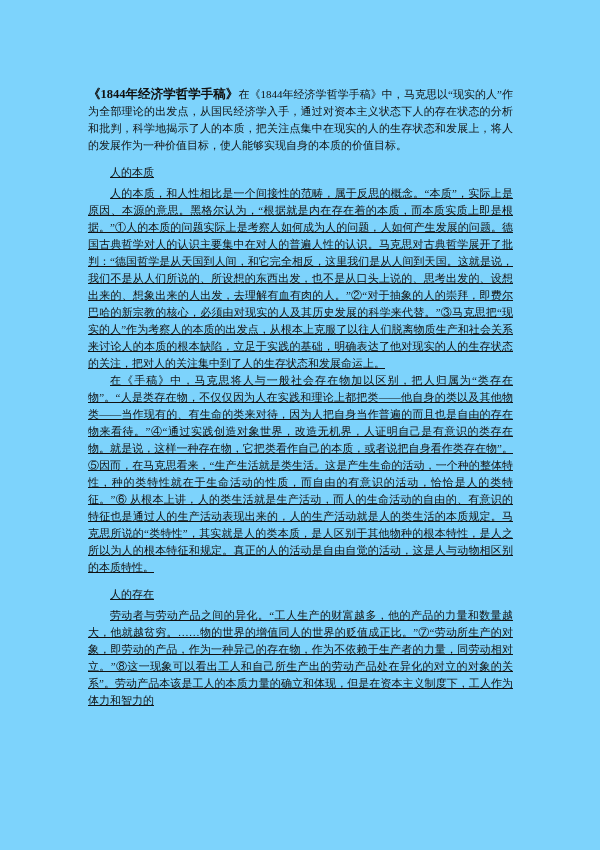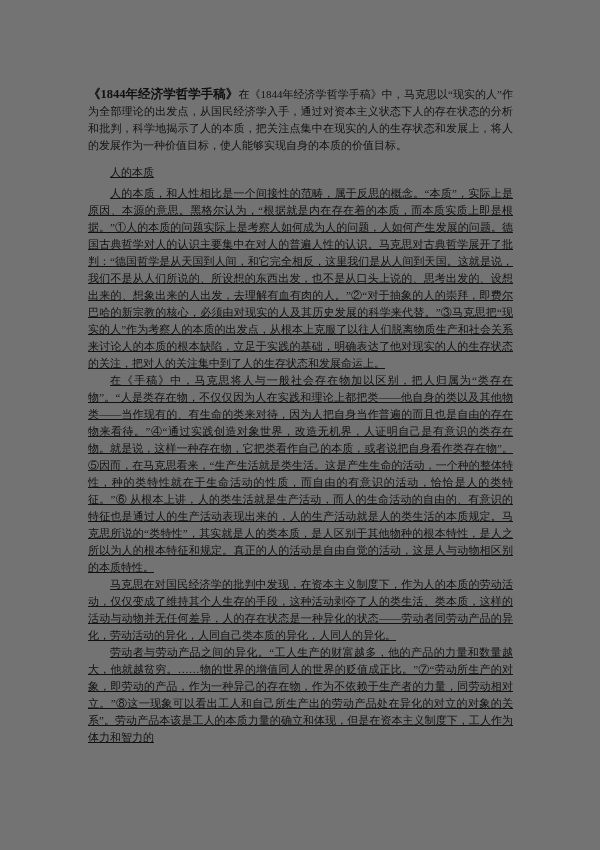--- a/index.html
+++ b/index.html
@@ -5,21 +5,21 @@
   html, body {
     margin: 0;
     padding: 0;
     background: #ffffff;
   }
   .page {
     width: 600px;
     height: 850px;
     box-sizing: border-box;
     padding: 86px 87px 0 88px;
-    background: #737373;
+    background: #7dd3fc;
     overflow: hidden;
     font-family: "Liberation Serif", "DejaVu Serif", serif;
     font-size: 11px;
     line-height: 17px;
     color: #111111;
   }
   .para {
     margin: 0;
     text-align: justify;
     word-break: break-all;
@@ -45,18 +45,18 @@
 
   <p class="para"><b class="doc-title">《1844年经济学哲学手稿》</b><span>在《1844年经济学哲学手稿》中，马克思以“现实的人”作为全部理论的出发点，从国民经济学入手，通过对资本主义状态下人的存在状态的分析和批判，科学地揭示了人的本质，把关注点集中在现实的人的生存状态和发展上，将人的发展作为一种价值目标，使人能够实现自身的本质的价值目标。</span></p>
 
   <p class="heading">人的本质</p>
 
   <p class="para indent">人的本质，和人性相比是一个间接性的范畴，属于反思的概念。“本质”，实际上是原因、本源的意思。黑格尔认为，“根据就是内在存在着的本质，而本质实质上即是根据。”①人的本质的问题实际上是考察人如何成为人的问题，人如何产生发展的问题。德国古典哲学对人的认识主要集中在对人的普遍人性的认识。马克思对古典哲学展开了批判：“德国哲学是从天国到人间，和它完全相反，这里我们是从人间到天国。这就是说，我们不是从人们所说的、所设想的东西出发，也不是从口头上说的、思考出发的、设想出来的、想象出来的人出发，去理解有血有肉的人。”②“对于抽象的人的崇拜，即费尔巴哈的新宗教的核心，必须由对现实的人及其历史发展的科学来代替。”③马克思把“现实的人”作为考察人的本质的出发点，从根本上克服了以往人们脱离物质生产和社会关系来讨论人的本质的根本缺陷，立足于实践的基础，明确表达了他对现实的人的生存状态的关注，把对人的关注集中到了人的生存状态和发展命运上。</p>
 
   <p class="para indent">在《手稿》中，马克思将人与一般社会存在物加以区别，把人归属为“类存在物”。“人是类存在物，不仅仅因为人在实践和理论上都把类——他自身的类以及其他物类——当作现有的、有生命的类来对待，因为人把自身当作普遍的而且也是自由的存在物来看待。”④“通过实践创造对象世界，改造无机界，人证明自己是有意识的类存在物。就是说，这样一种存在物，它把类看作自己的本质，或者说把自身看作类存在物”。⑤因而，在马克思看来，“生产生活就是类生活。这是产生生命的活动，一个种的整体特性，种的类特性就在于生命活动的性质，而自由的有意识的活动，恰恰是人的类特征。”⑥ 从根本上讲，人的类生活就是生产活动，而人的生命活动的自由的、有意识的特征也是通过人的生产活动表现出来的，人的生产活动就是人的类生活的本质规定。马克思所说的“类特性”，其实就是人的类本质，是人区别于其他物种的根本特性，是人之所以为人的根本特征和规定。真正的人的活动是自由自觉的活动，这是人与动物相区别的本质特性。</p>
 
 
+  <p class="heading">人的存在</p>
 
-  <p class="para indent">马克思在对国民经济学的批判中发现，在资本主义制度下，作为人的本质的劳动活动，仅仅变成了维持其个人生存的手段，这种活动剥夺了人的类生活、类本质，这样的活动与动物并无任何差异，人的存在状态是一种异化的状态——劳动者同劳动产品的异化，劳动活动的异化，人同自己类本质的异化，人同人的异化。</p>
 
   <p class="para indent">劳动者与劳动产品之间的异化。“工人生产的财富越多，他的产品的力量和数量越大，他就越贫穷。……物的世界的增值同人的世界的贬值成正比。”⑦“劳动所生产的对象，即劳动的产品，作为一种异己的存在物，作为不依赖于生产者的力量，同劳动相对立。”⑧这一现象可以看出工人和自己所生产出的劳动产品处在异化的对立的对象的关系”。劳动产品本该是工人的本质力量的确立和体现，但是在资本主义制度下，工人作为体力和智力的</p>
 
 </div>
 
 </body></html>

